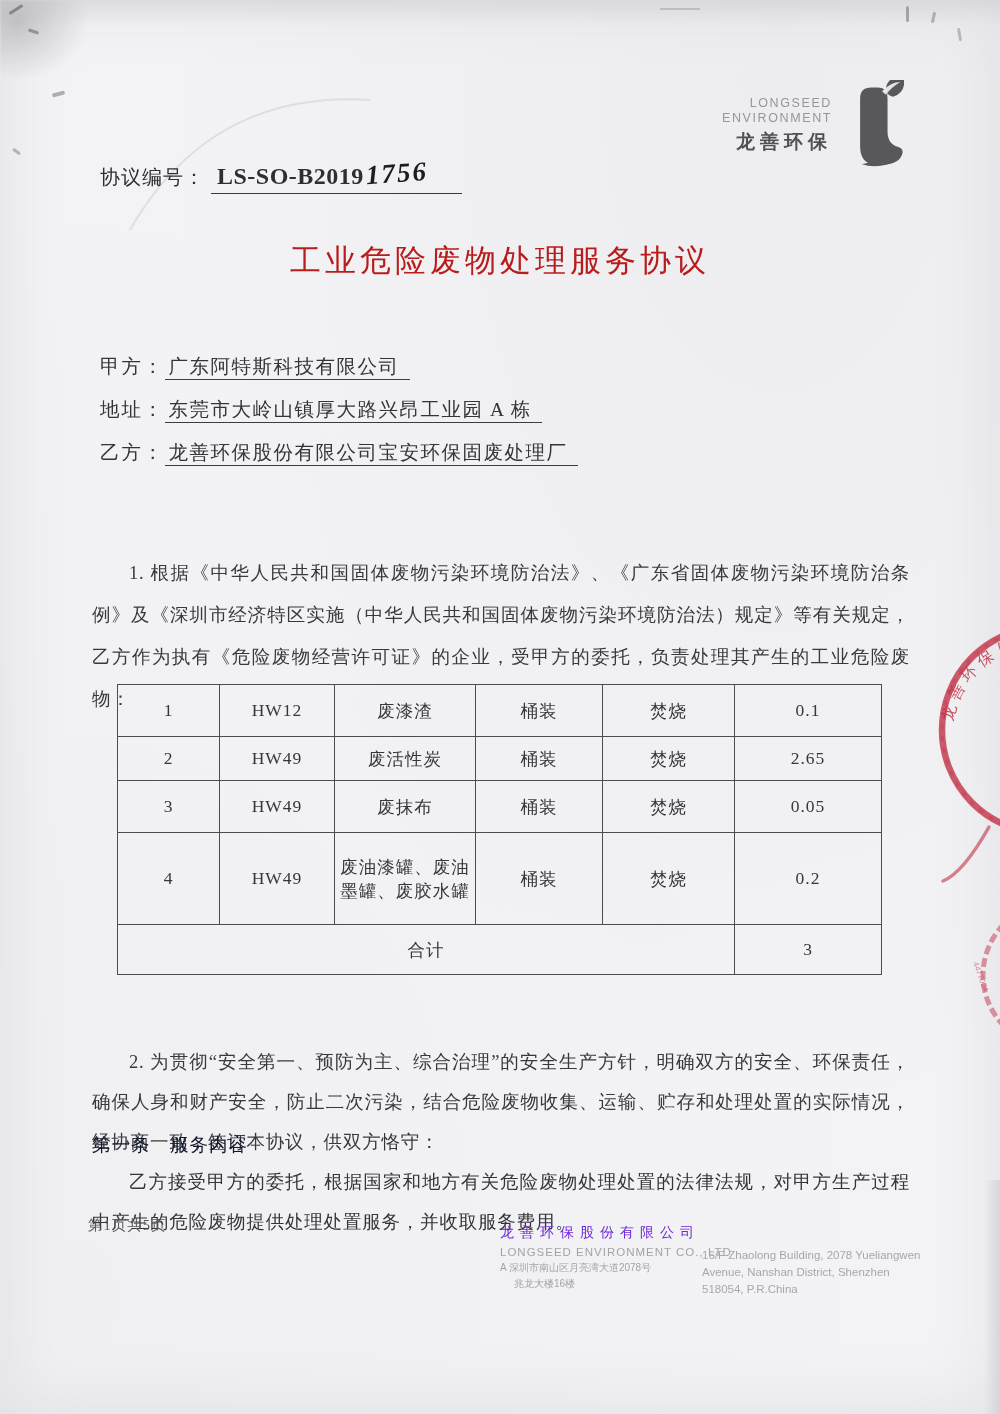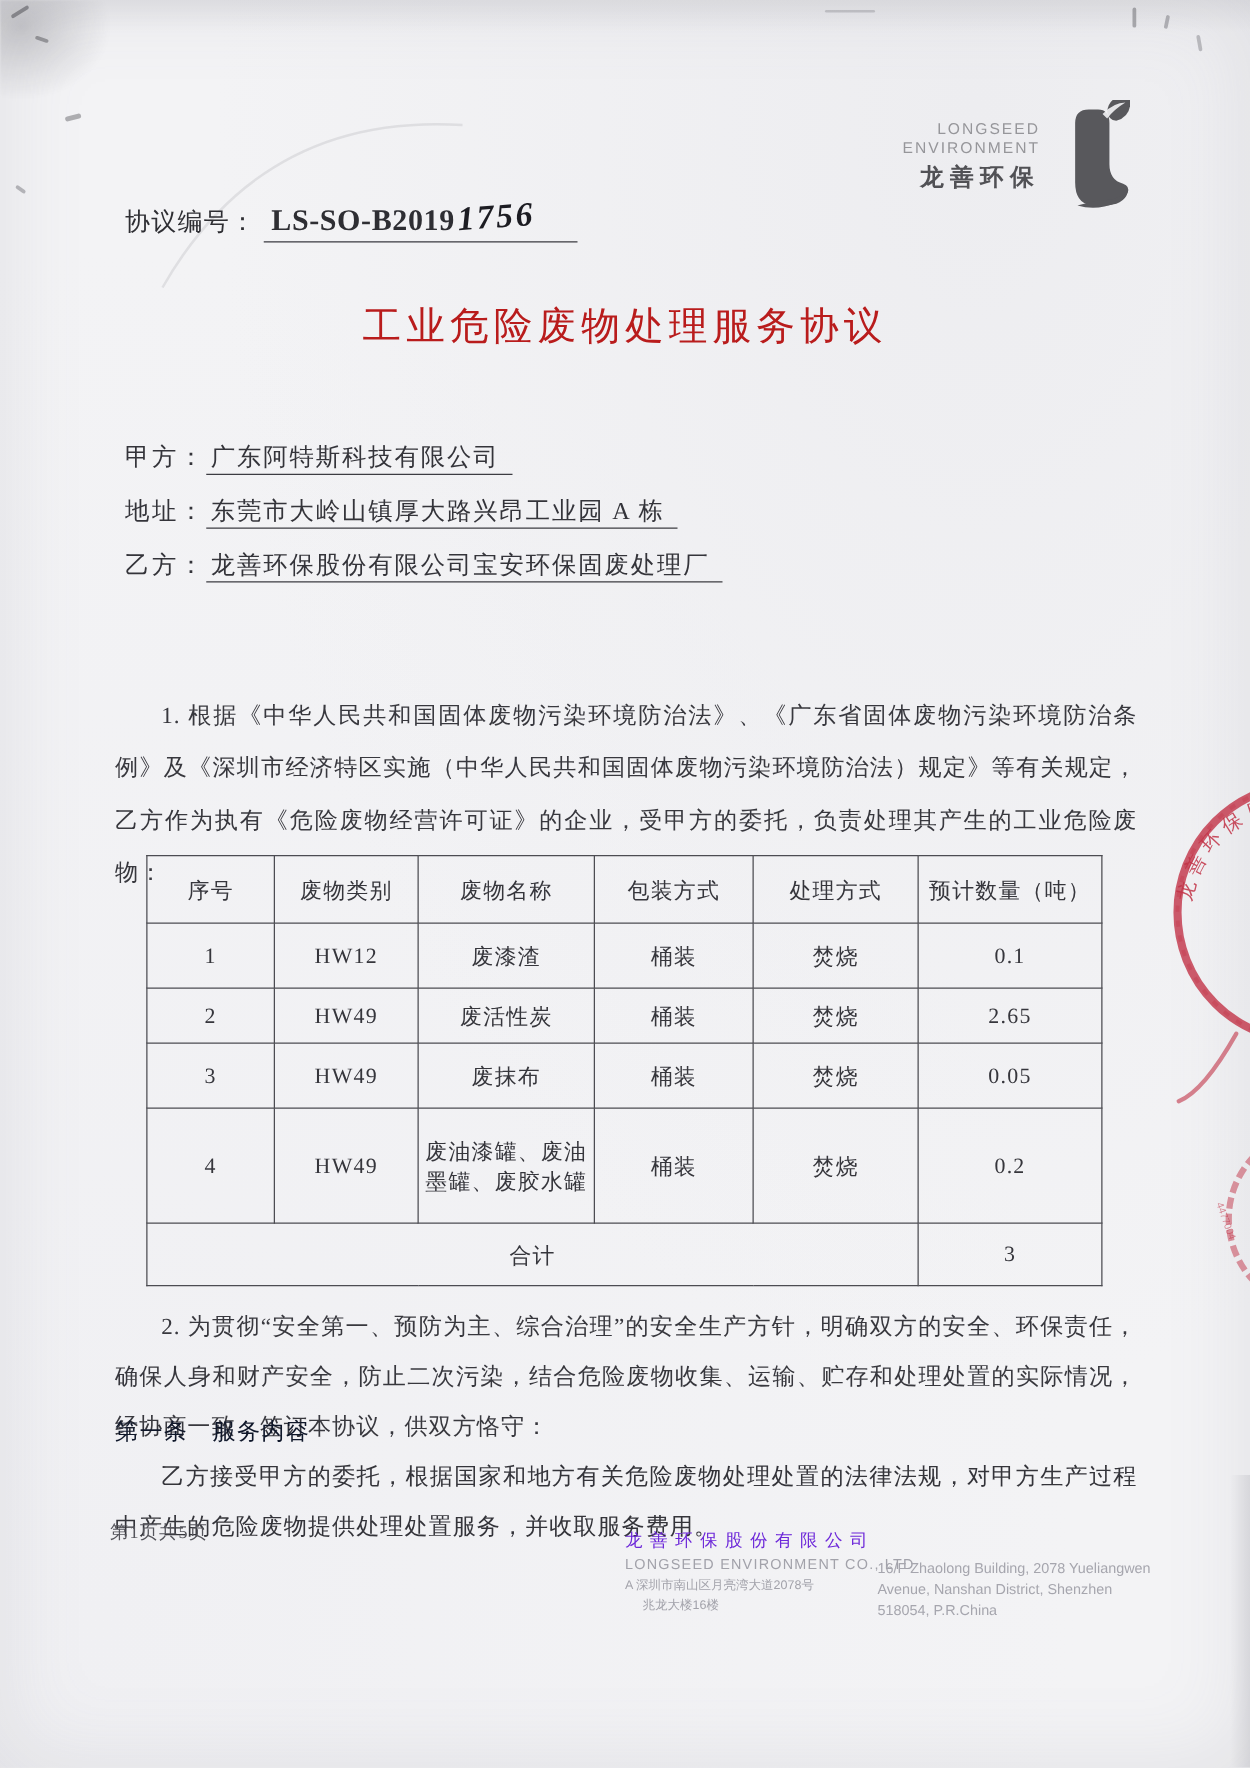--- a/index.html
+++ b/index.html
@@ -136,28 +136,20 @@
   <table class="waste">
     <colgroup>
       <col style="width:102px">
         <col style="width:115px">
         <col style="width:141px">
       <col style="width:127px">
         <col style="width:132px">
         <col style="width:147px">
     </colgroup>
     <tbody>
-        <tr class="hrow">
-      <th>序号</th>
-      <th>废物类别</th>
-      <th>废物名称</th>
-      <th>包装方式</th>
-      <th>处理方式</th>
-      <th>预计数量（吨）</th>
-    </tr>
     <tr class="r1">
       <td>1</td>
       <td>HW12</td>
       <td class="wname">废漆渣</td>
       <td>桶装</td>
       <td>焚烧</td>
       <td>0.1</td>
     </tr>
     <tr class="r2">
       <td>2</td>

